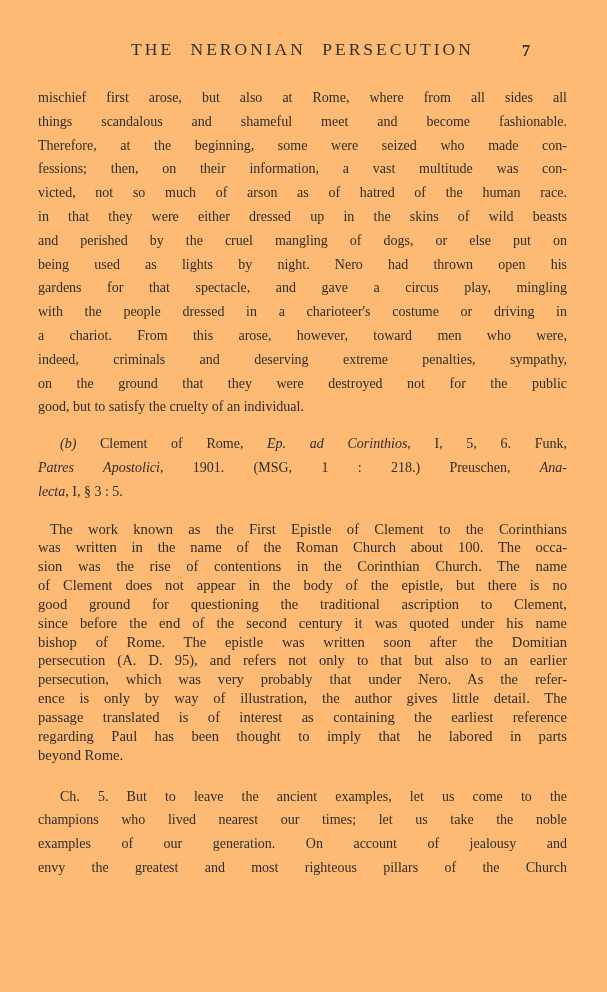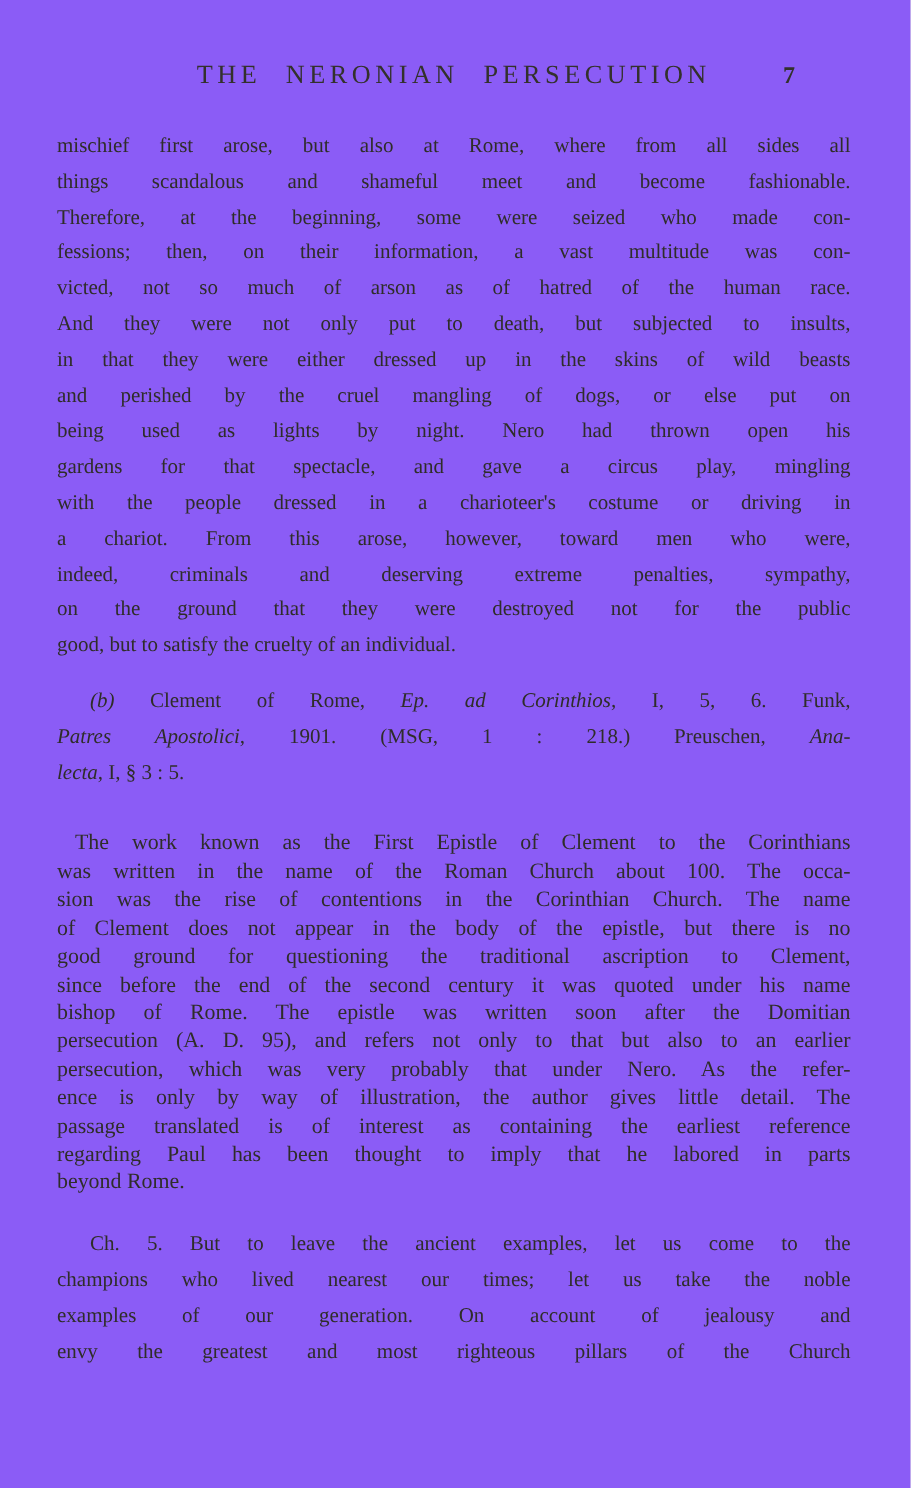--- a/index.html
+++ b/index.html
@@ -5,21 +5,21 @@
   html, body {
     margin: 0;
     padding: 0;
     background: #e8e8e4;
   }
   .page {
     position: relative;
     width: 607px;
     height: 992px;
     margin: 0 auto;
-    background: #8b5cf6;
+    background: #fdba74;
     color: #2f2d29;
     font-family: "Liberation Serif", serif;
     overflow: hidden;
   }
   .header {
     position: absolute;
     top: 39px;
     left: 38px;
     width: 529px;
     height: 26px;
@@ -52,21 +52,21 @@
   .line.last {
     text-align-last: left;
   }
   .para-main .line,
   .para-cite .line,
   .para-ch5 .line {
     font-size: 14px;
     line-height: 23.8px;
   }
   .para-cite { margin-top: 13px; }
-  .para-note { margin-top: 26px; }
+  .para-note { margin-top: 16px; }
   .para-ch5  { margin-top: 20px; }
   .para-note .line {
     font-size: 14.6px;
     line-height: 18.85px;
   }
   .para-cite .line:first-child { text-indent: 22px; }
   .para-note .line:first-child { text-indent: 12px; }
   .para-ch5  .line:first-child { text-indent: 22px; }
   .it { font-style: italic; }
 </style>
@@ -81,21 +81,20 @@
   </div>
 
   <div class="content">
 
     <div class="para para-main">
         <div class="line">mischief first arose, but also at Rome, where from all sides all</div>
         <div class="line">things scandalous and shameful meet and become fashionable.</div>
         <div class="line">Therefore, at the beginning, some were seized who made con-</div>
         <div class="line">fessions; then, on their information, a vast multitude was con-</div>
         <div class="line">victed, not so much of arson as of hatred of the human race.</div>
-        <div class="line">And they were not only put to death, but subjected to insults,</div>
         <div class="line">in that they were either dressed up in the skins of wild beasts</div>
         <div class="line">and perished by the cruel mangling of dogs, or else put on</div>
         <div class="line">being used as lights by night. Nero had thrown open his</div>
         <div class="line">gardens for that spectacle, and gave a circus play, mingling</div>
         <div class="line">with the people dressed in a charioteer's costume or driving in</div>
         <div class="line">a chariot. From this arose, however, toward men who were,</div>
         <div class="line">indeed, criminals and deserving extreme penalties, sympathy,</div>
         <div class="line">on the ground that they were destroyed not for the public</div>
         <div class="line last">good, but to satisfy the cruelty of an individual.</div>
       </div>

